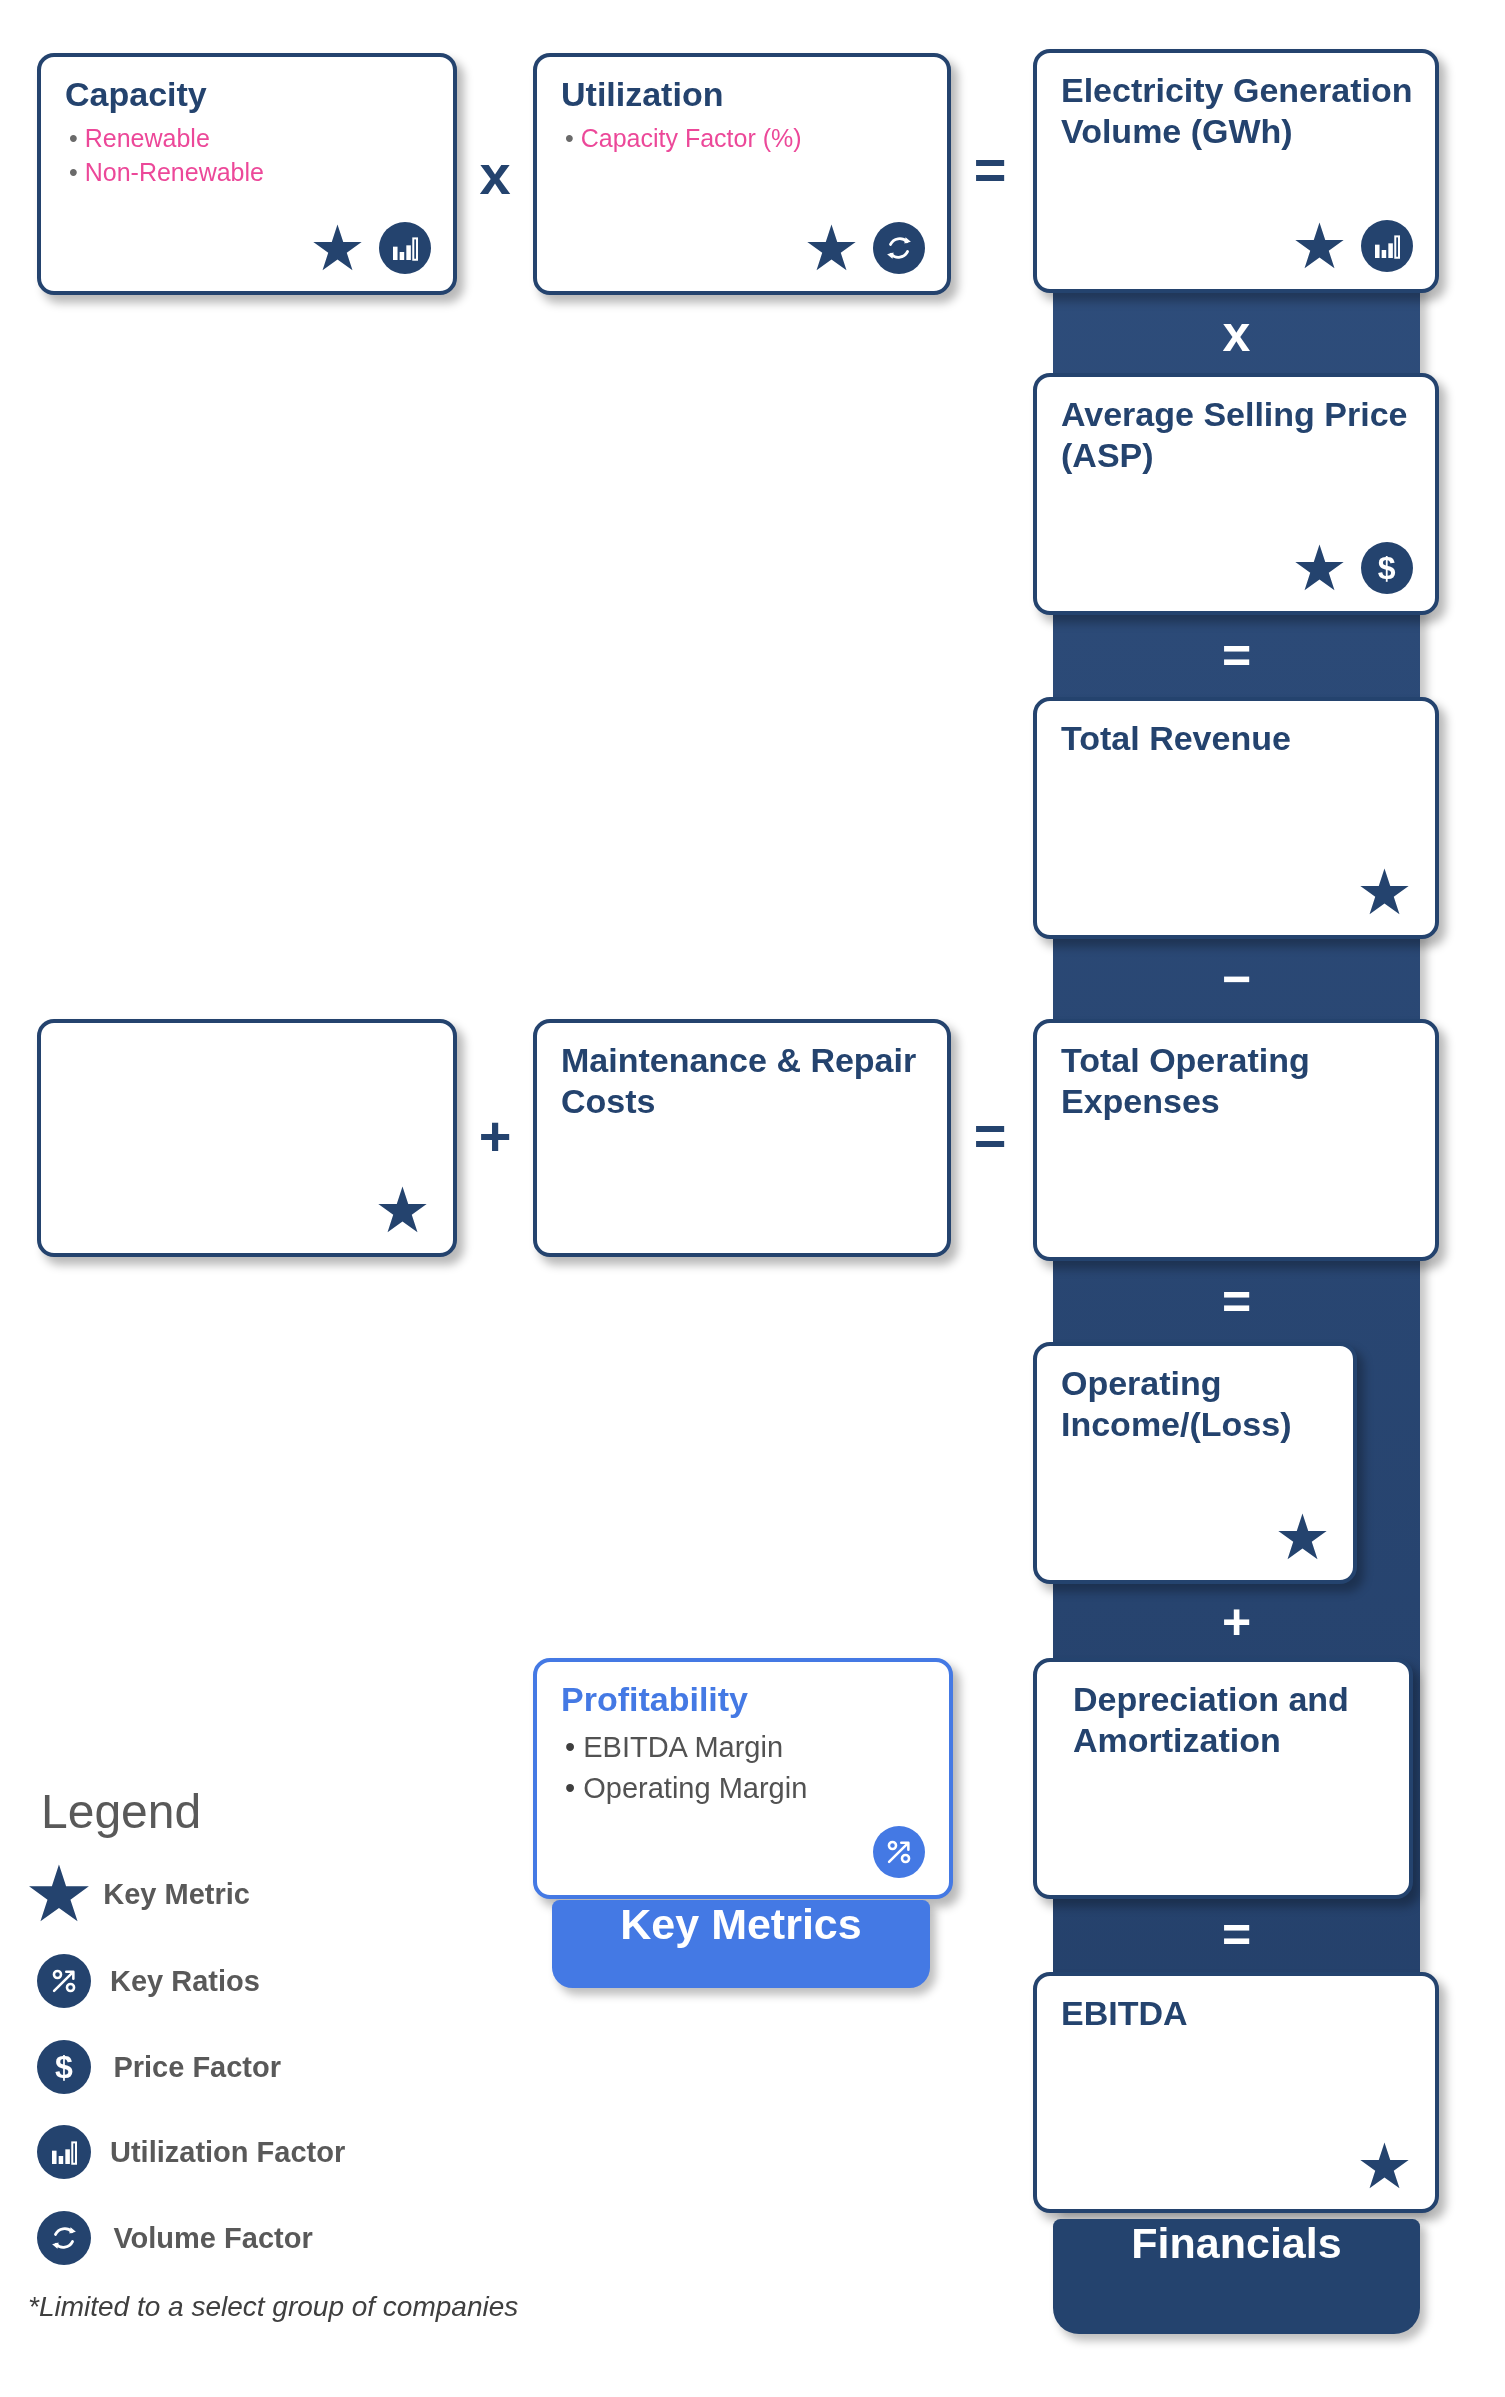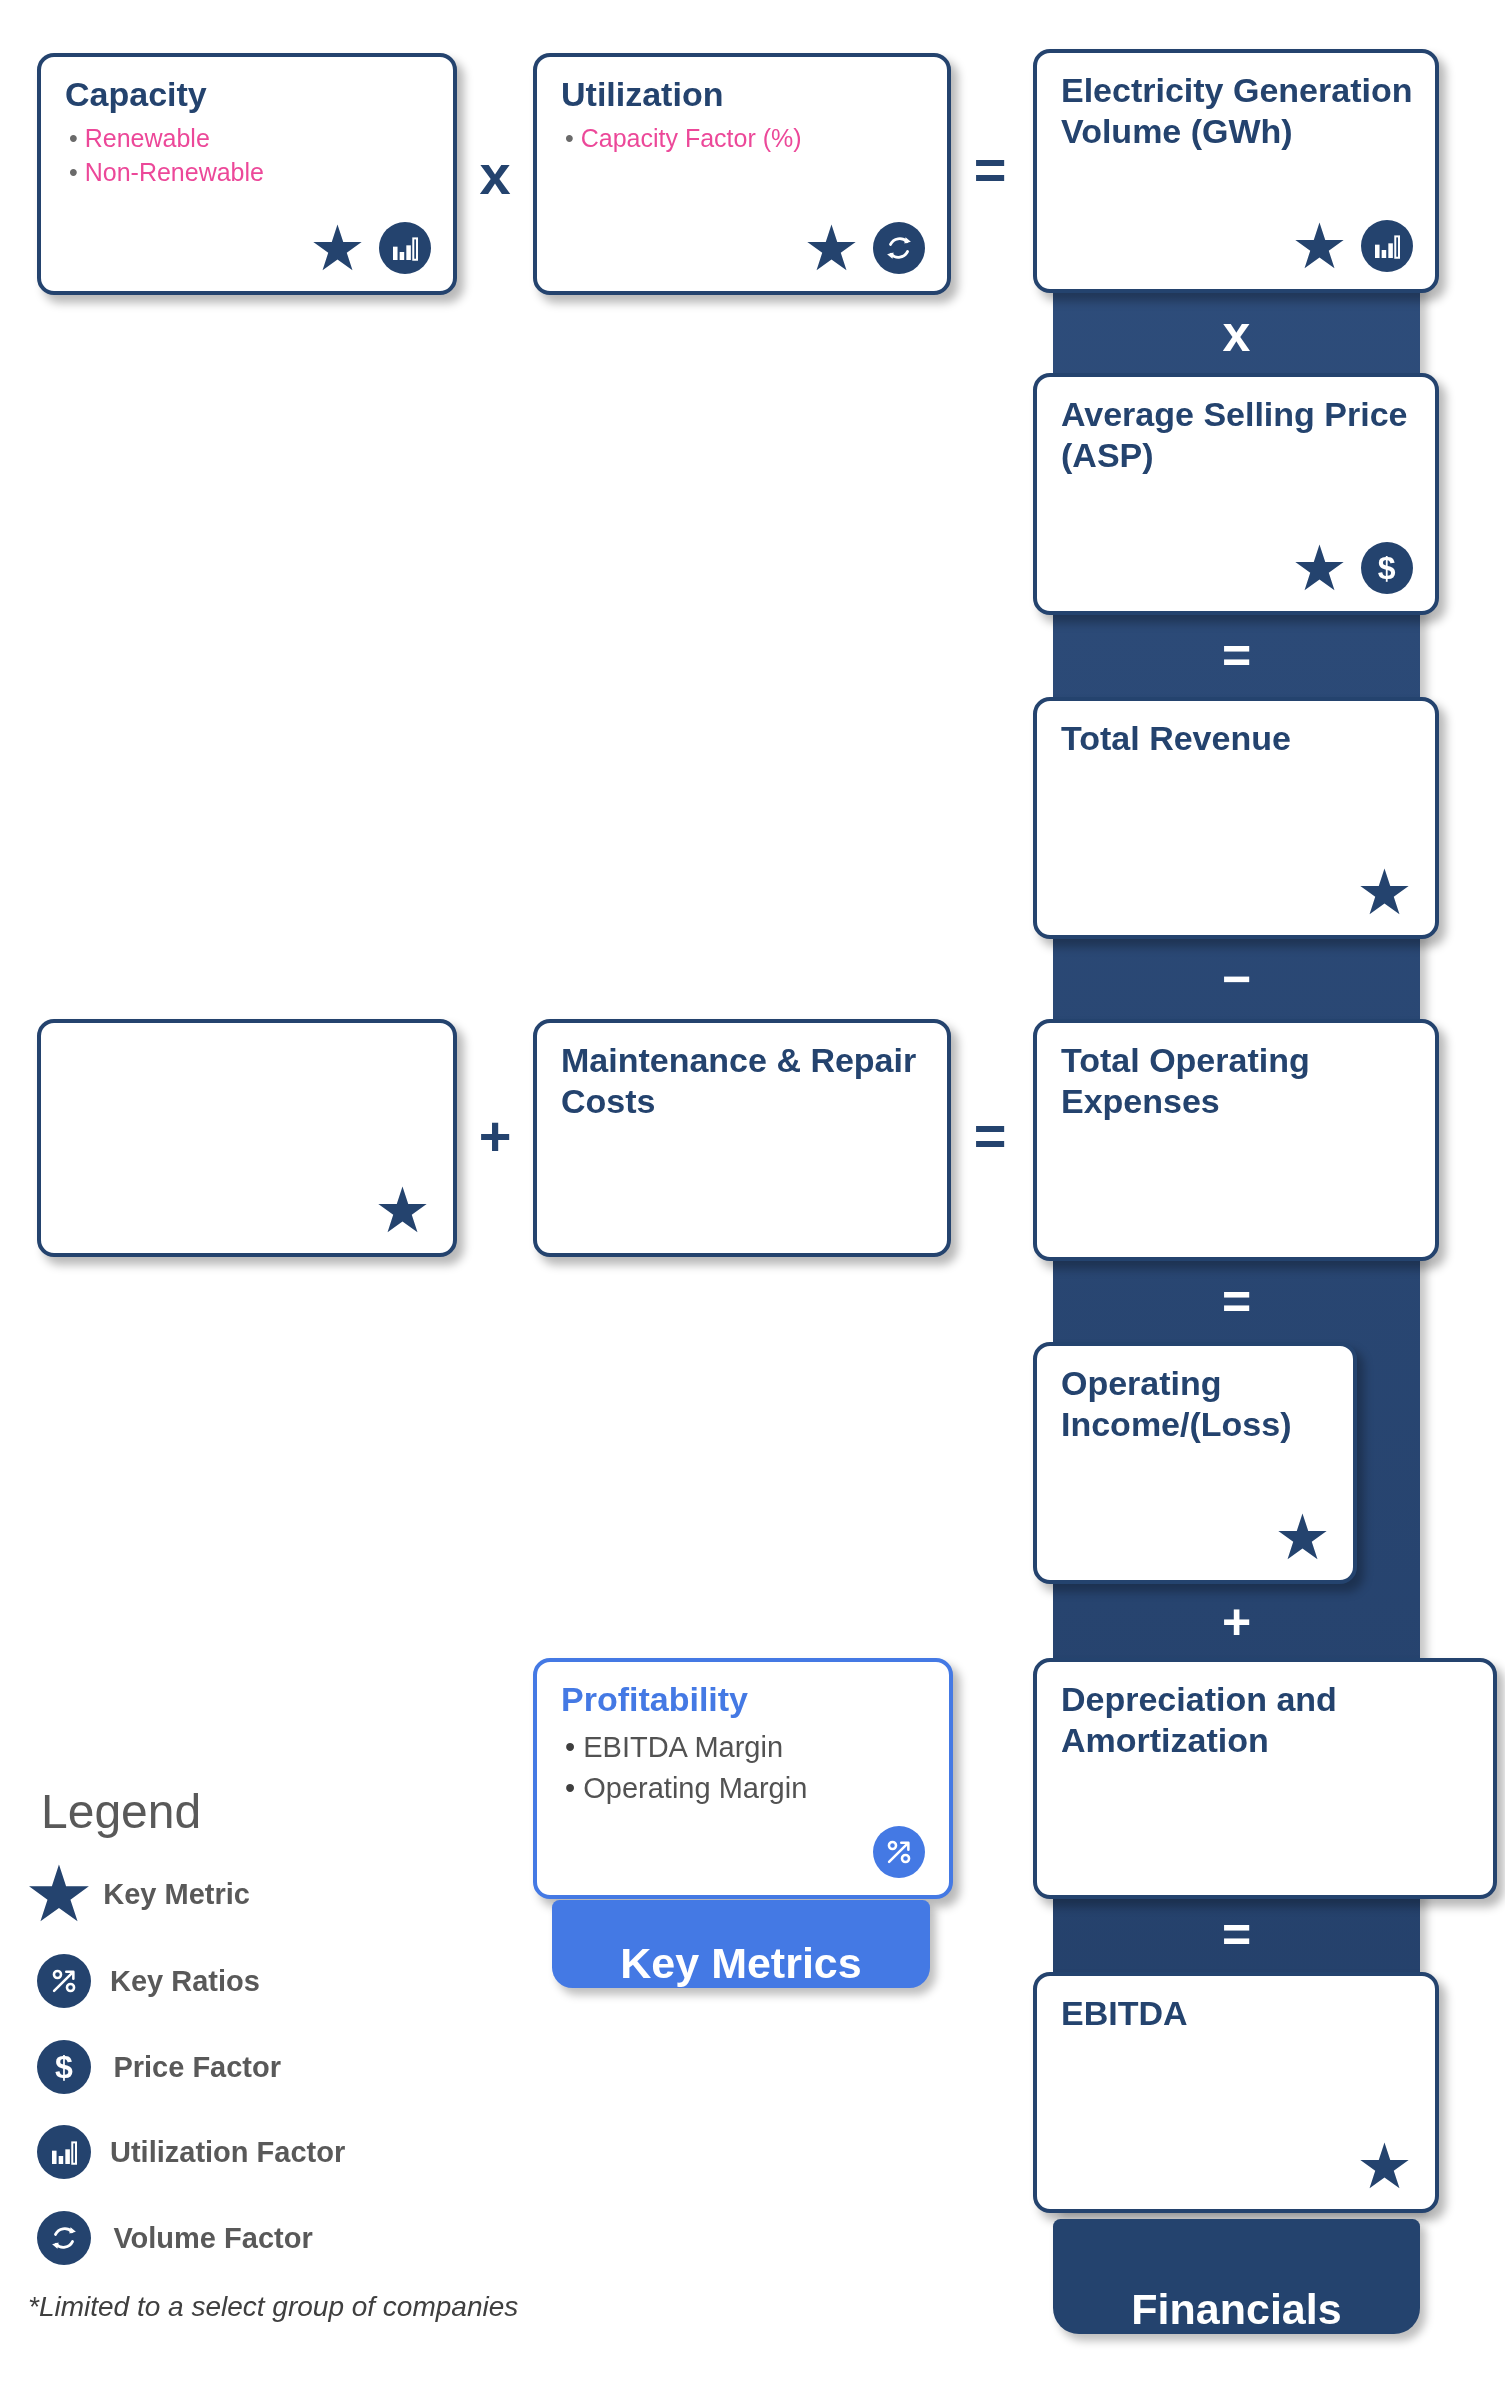--- a/index.html
+++ b/index.html
@@ -33,21 +33,21 @@
   .circle-icon.blue{background:#4479e4;}
   .circle-icon .dollar{font-size:32px;font-weight:bold;color:#fff;line-height:1;}
 
   
   .op-navy{position:absolute;width:78px;text-align:center;color:#24436e;
            font-weight:bold;font-size:56px;line-height:60px;}
   .op-white{position:absolute;left:1053px;width:367px;text-align:center;color:#ffffff;
             font-weight:bold;font-size:50px;line-height:60px;}
 
   
-  .banner{position:absolute;display:flex;align-items:flex-end;justify-content:center;
+  .banner{position:absolute;display:flex;align-items:flex-start;justify-content:center;
           color:#ffffff;font-weight:bold;box-shadow:5.6px 6.5px 8.4px rgba(0,0,0,.25);}
   .banner.key-metrics{left:552px;top:1900px;width:378px;height:88px;background:#4479e4;
           border-radius:7.5px 7.5px 20.5px 20.5px;font-size:43px;}
   .banner.financials{left:1053px;top:2219px;width:367px;height:115px;background:#24436e;
           border-radius:7.5px 7.5px 26px 26px;font-size:43px;}
 
   
   .legend-title{position:absolute;left:41px;top:1784px;font-size:48px;color:#595959;}
   .legend-row{position:absolute;display:flex;align-items:center;}
   .legend-row .label{font-size:29px;font-weight:bold;color:#595959;white-space:nowrap;}
@@ -148,21 +148,21 @@
     <div class="title">Total Operating Expenses</div>
   </div>
 
   <div class="box" style="left:1033px;top:1342px;width:324px;height:242px;">
     <div class="title">Operating Income/(Loss)</div>
     <div class="icons">
       <span class="star">★</span>
     </div>
   </div>
 
-  <div class="box" style="left:1033px;top:1658px;width:464px;height:241px;">
+  <div class="box" style="left:1033px;top:1658px;width:380px;height:241px;padding-left:12px;">
     <div class="title">Depreciation and Amortization</div>
   </div>
 
   <div class="box" style="left:1033px;top:1972px;width:406px;height:241px;">
     <div class="title">EBITDA</div>
     <div class="icons">
       <span class="star">★</span>
     </div>
   </div>
 

